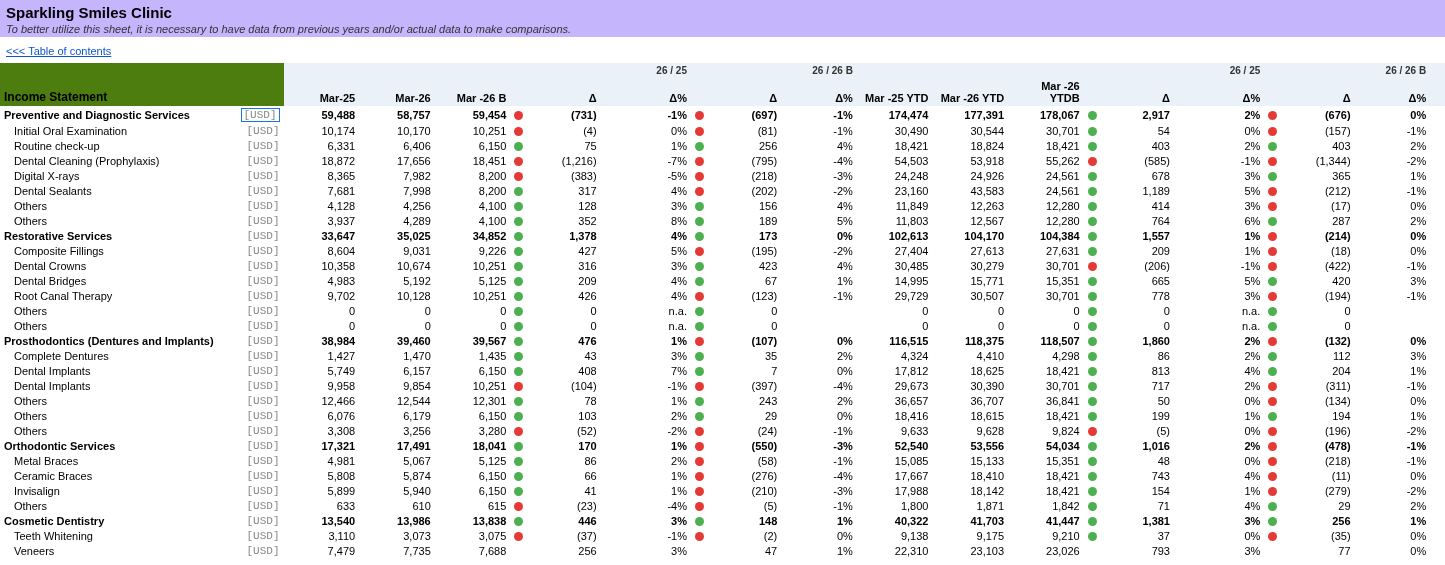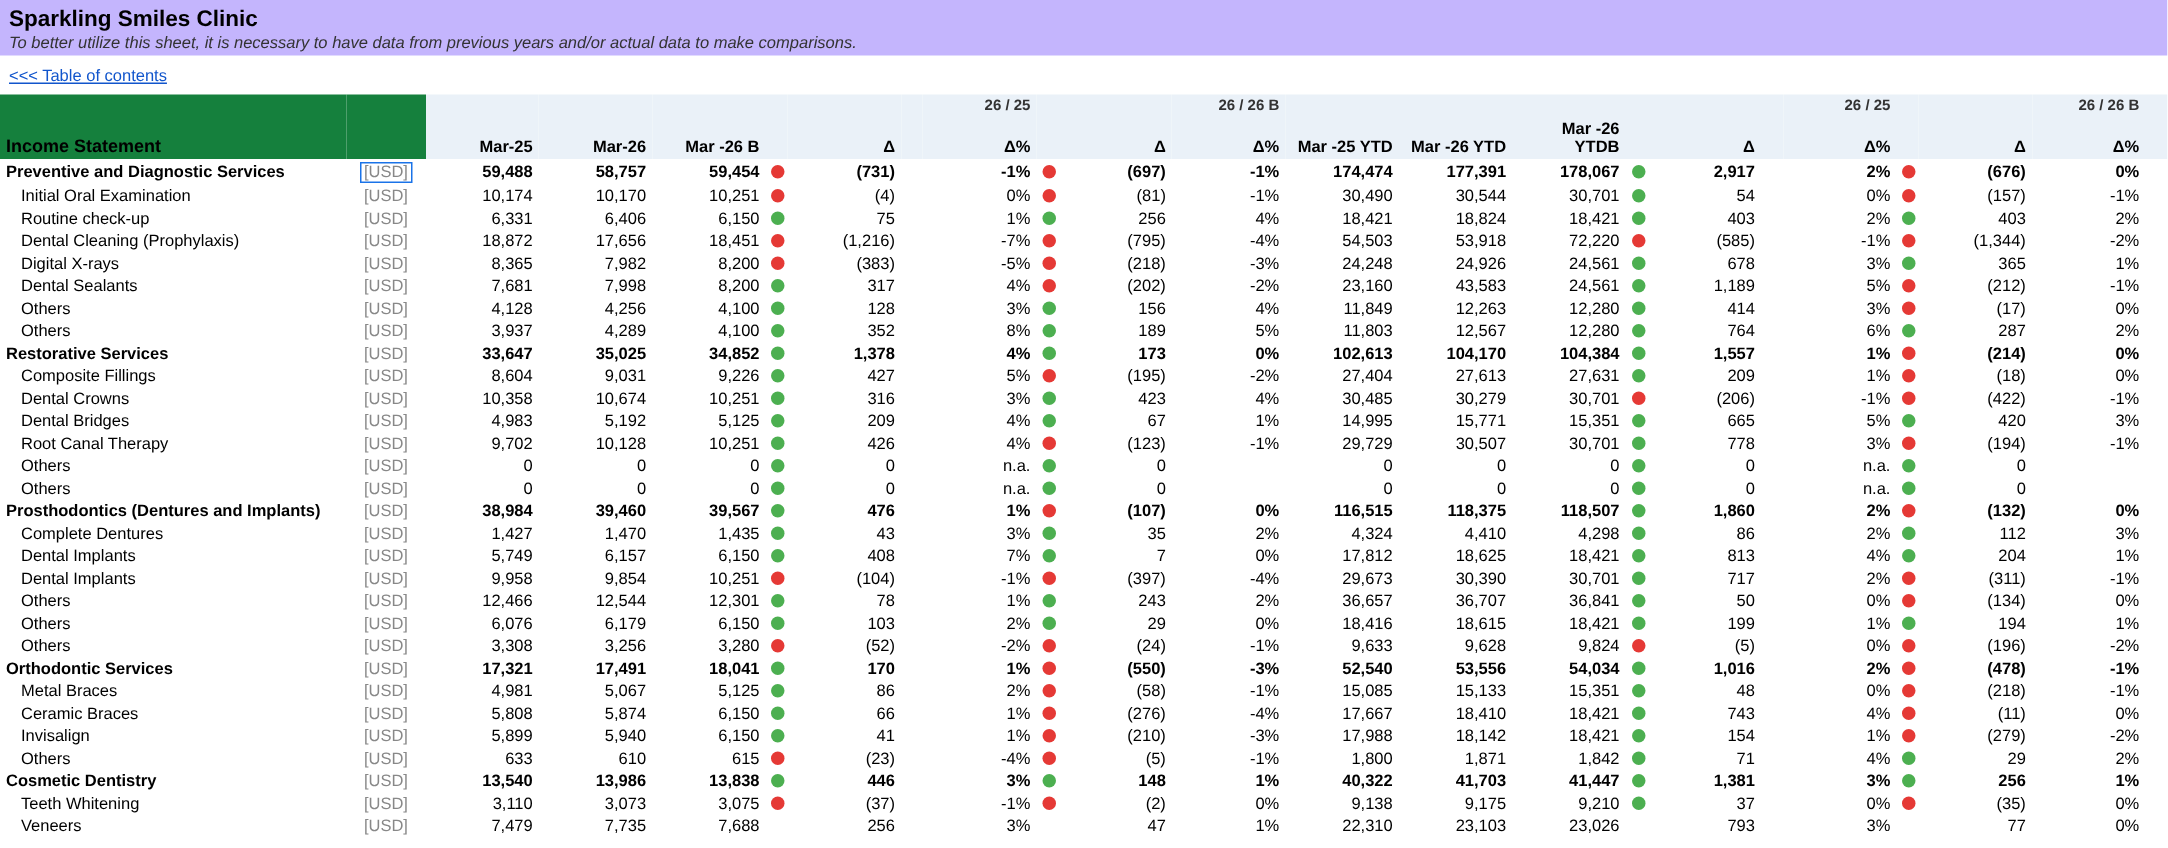--- a/index.html
+++ b/index.html
@@ -9,24 +9,24 @@
   .subtitle { font-size: 11px; font-weight: bold; margin-top: 6px; }
   .note { font-size: 11px; font-style: italic; color: #333; margin-top: 2px; }
   .toc { display: inline-block; font-size: 11px; color: #1155cc; text-decoration: underline; margin: 8px 0 6px 6px; }
   table { border-collapse: collapse; width: 100%; table-layout: fixed; }
   col.c-label { width: 220px; }
   col.c-usd   { width: 50px; }
   col.c-num   { width: 72px; }
   col.c-dot   { width: 14px; }
   thead td { font-weight: bold; text-align: right; padding: 2px 4px; vertical-align: bottom; background:#eaf1f8;}
   thead tr:first-child td { font-size:10px; color:#333; }
-  thead .lbl, thead .usd { text-align:left; background:#15803d;}
+  thead .lbl, thead .usd { text-align:left; background:#4d7c0f;}
   tbody td { padding: 1.5px 4px; text-align: right; white-space: nowrap; }
   tbody td.lbl { text-align: left; }
-  tbody td.usd { text-align: center; color: #888; }
+  tbody td.usd { text-align: right; color: #888; font-family: Liberation Mono, monospace; }
   tbody tr.cat td { font-weight: bold; }
   tbody tr.cat td.usd { font-weight: normal; }
   tbody tr.sub td.lbl { padding-left: 14px; font-weight: normal; }
   .dot { display: inline-block; width: 9px; height: 9px; border-radius: 50%; vertical-align: middle; }
   .dot-g { background: #4caf50; }
   .dot-r { background: #e53935; }
   .sel { display:inline-block; border:1px solid #1a73e8; padding:0 2px;}
 </style>
 </head>
 <body>
@@ -201,21 +201,21 @@
         <td>18,451</td>
         <td style="text-align: left;"><span class="dot dot-r"></span></td>
         <td>(1,216)</td>
         <td></td>
         <td>-7%</td>
         <td style="text-align: left;"><span class="dot dot-r"></span></td>
         <td>(795)</td>
         <td>-4%</td>
         <td>54,503</td>
         <td>53,918</td>
-        <td>72,220</td>
+        <td>55,262</td>
         <td style="text-align: left;"><span class="dot dot-r"></span></td>
         <td>(585)</td>
         <td></td>
         <td>-1%</td>
         <td style="text-align: left;"><span class="dot dot-r"></span></td>
         <td>(1,344)</td>
         <td>-2%</td>
         <td></td>
       </tr>
       <tr class="sub">

